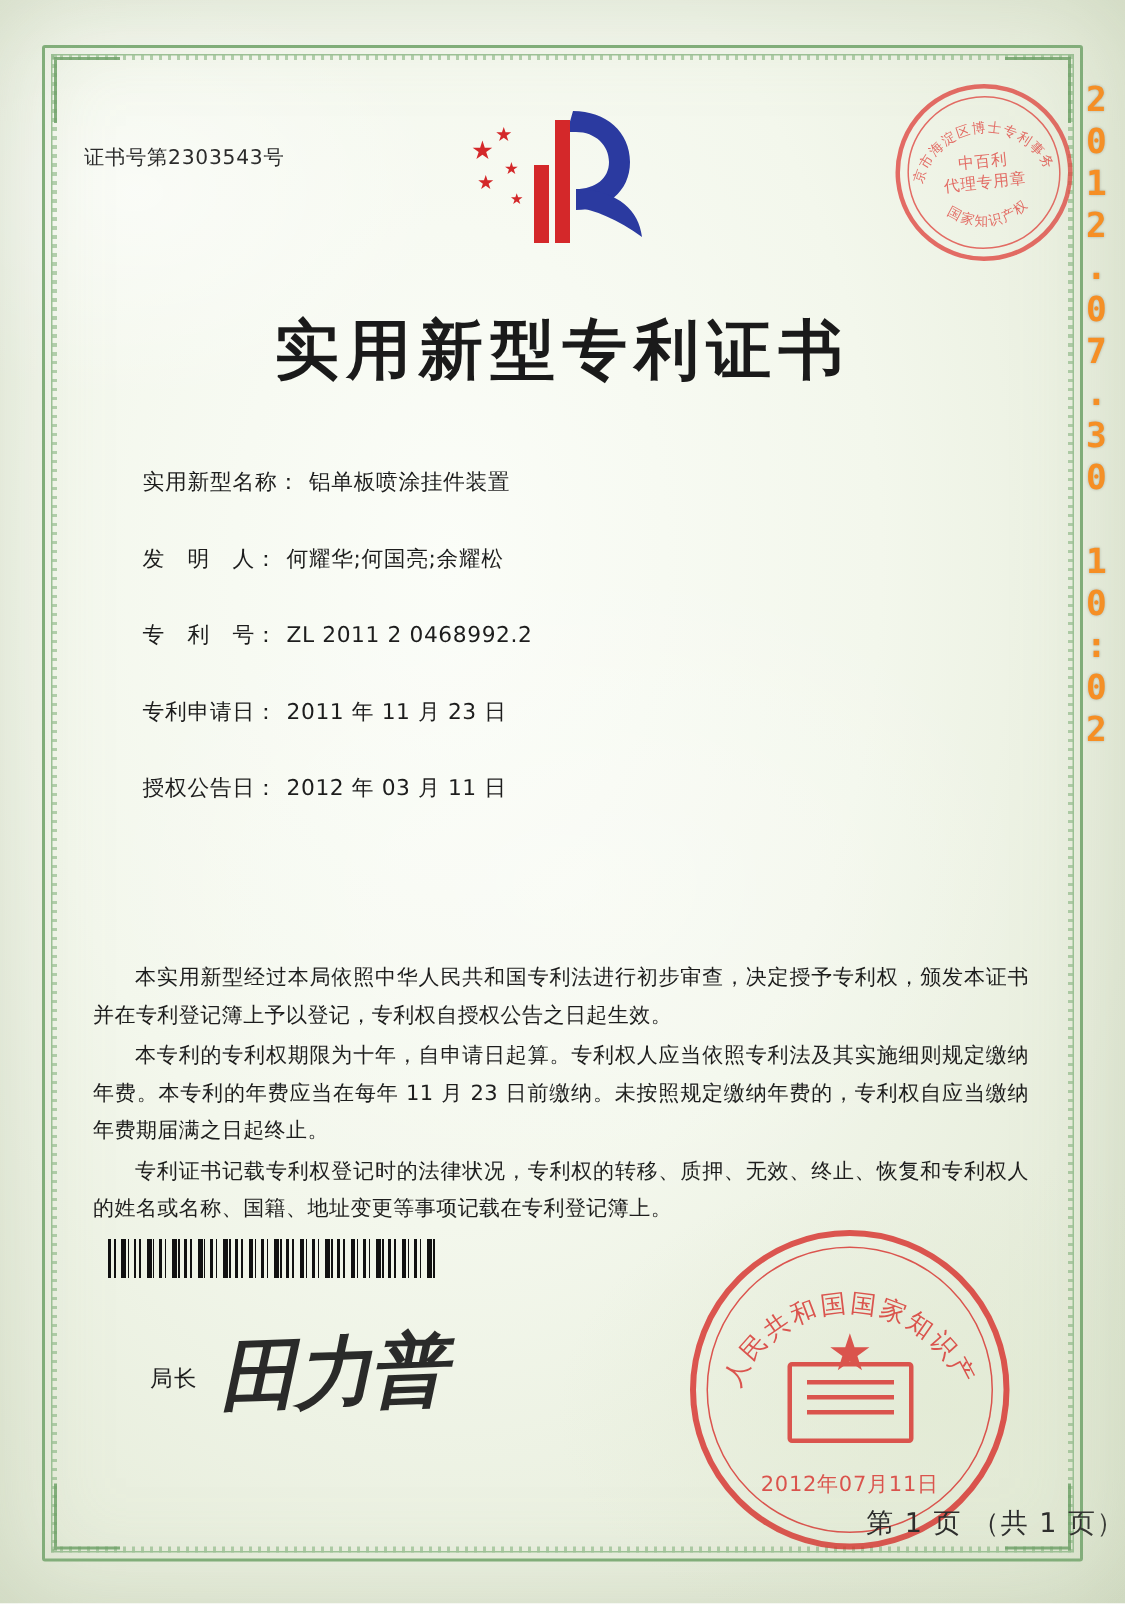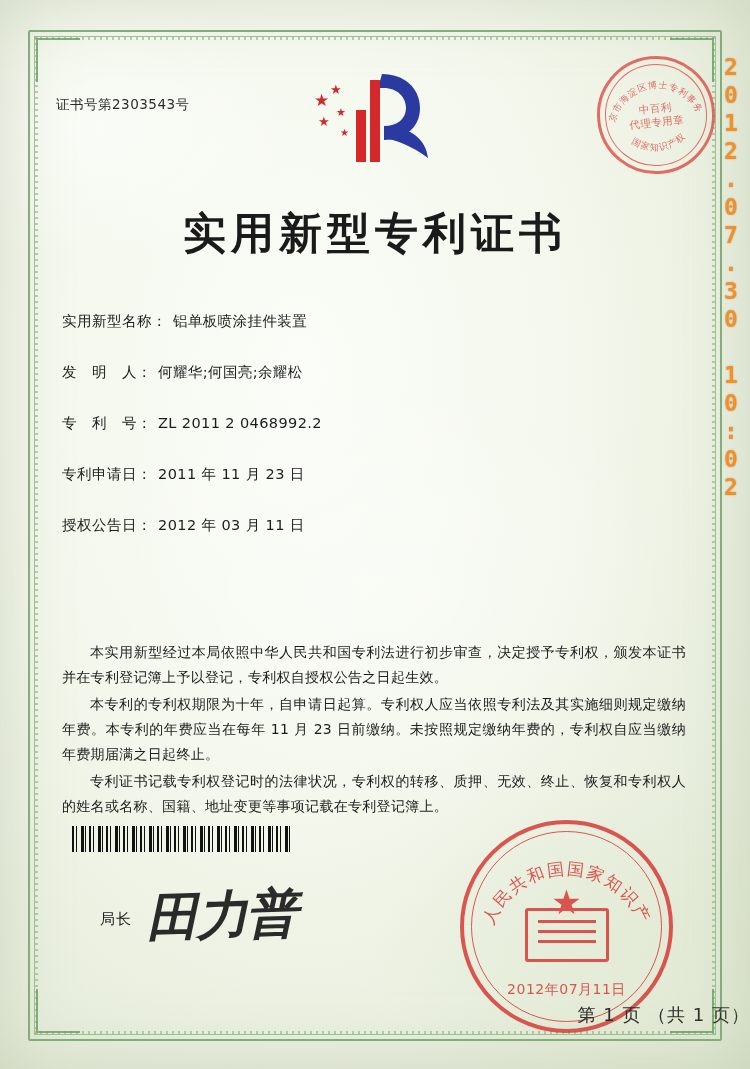--- a/index.html
+++ b/index.html
@@ -123,20 +123,21 @@
     color: #1d1d1d;
   }
   .field-row {
     display: flex;
     align-items: baseline;
     margin-bottom: 32px;
   }
   .field-label {
     white-space: nowrap;
     letter-spacing: 0.5px;
+    margin-left: 33px;
   }
   .field-value {
     margin-left: 6px;
     letter-spacing: 0.4px;
   }
   .field-row.tight { margin-bottom: 31px; }
 
   
   .body-text {
     position: absolute;

